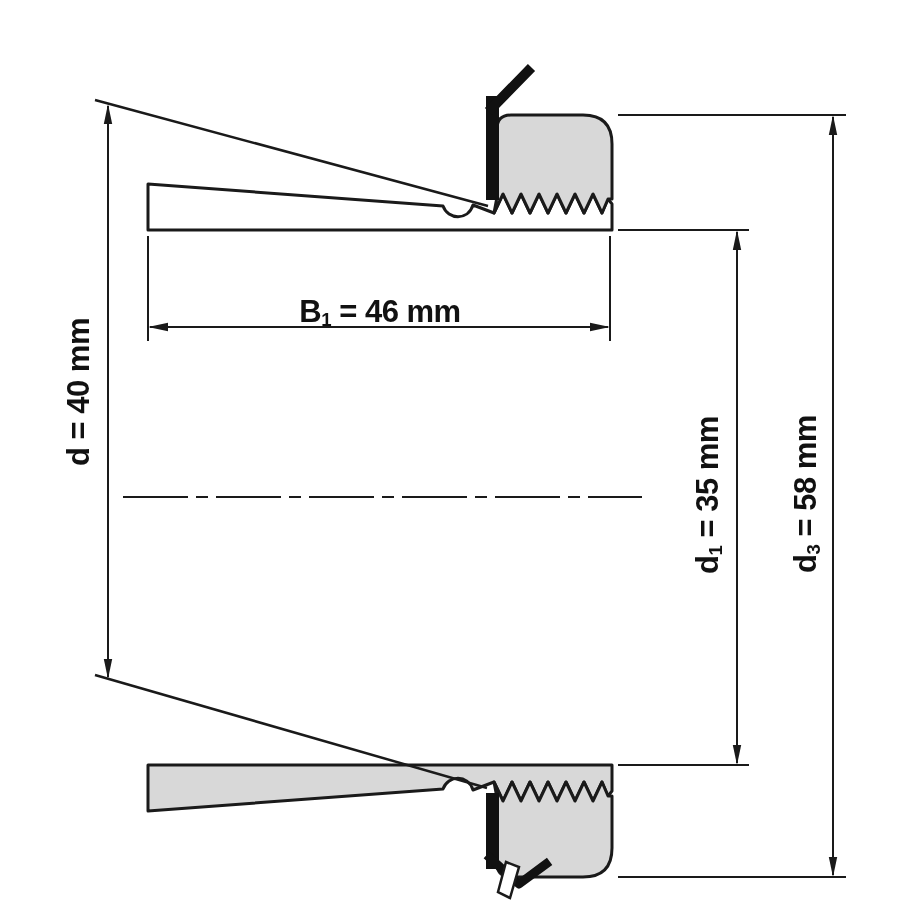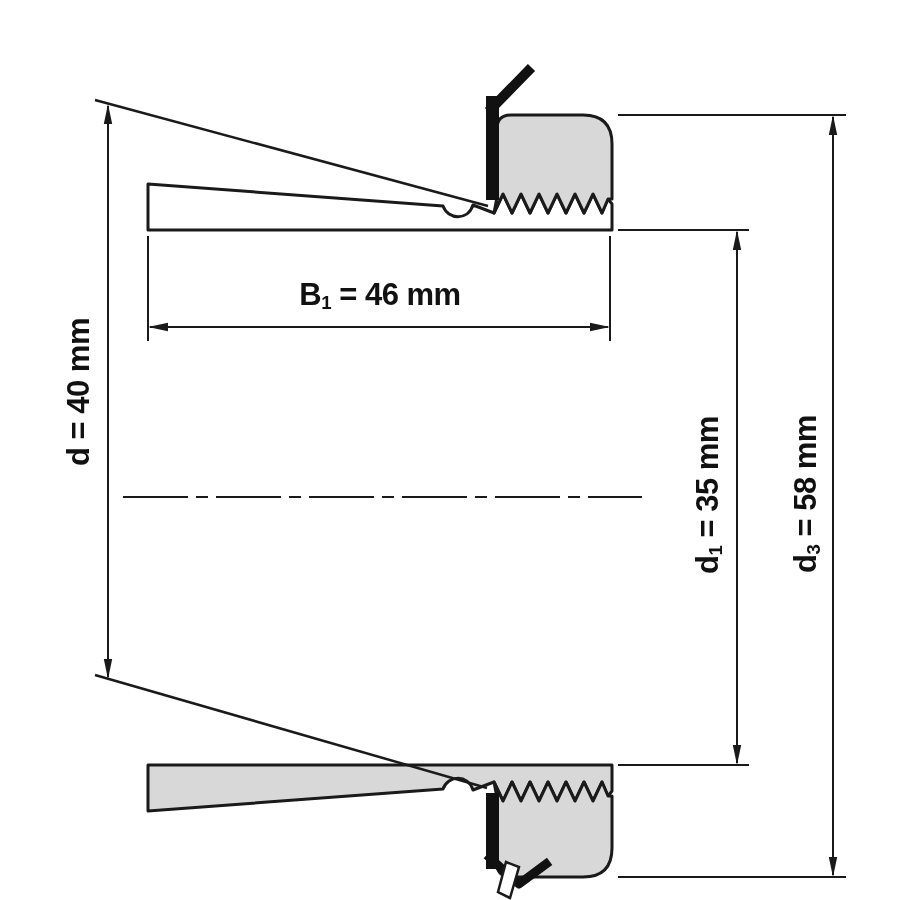--- a/index.html
+++ b/index.html
@@ -65,21 +65,21 @@
     <path d="M618,877 L846,877" fill="none" stroke="#1a1a1a" stroke-width="2"></path>
     <path d="M833,117 L833,875" fill="none" stroke="#1a1a1a" stroke-width="2"></path>
     <polygon points="833,115 828.8,135 837.2,135" fill="#1a1a1a"></polygon>
     <polygon points="833,877 828.8,857 837.2,857" fill="#1a1a1a"></polygon>
   </svg>
 
   <div class="dim-label vertical" style="left:79px; top:392px;">
     <span>d</span><sub></sub><span> = 40 mm</span>
   </div>
 
-  <div class="dim-label" style="left:380px; top:295px;">
+  <div class="dim-label" style="left:380px; top:312px;">
     <span>B</span><sub>1</sub><span> = 46 mm</span>
   </div>
 
   <div class="dim-label vertical" style="left:708px; top:495px;">
     <span>d</span><sub>1</sub><span> = 35 mm</span>
   </div>
 
   <div class="dim-label vertical" style="left:806px; top:494px;">
     <span>d</span><sub>3</sub><span> = 58 mm</span>
   </div>

